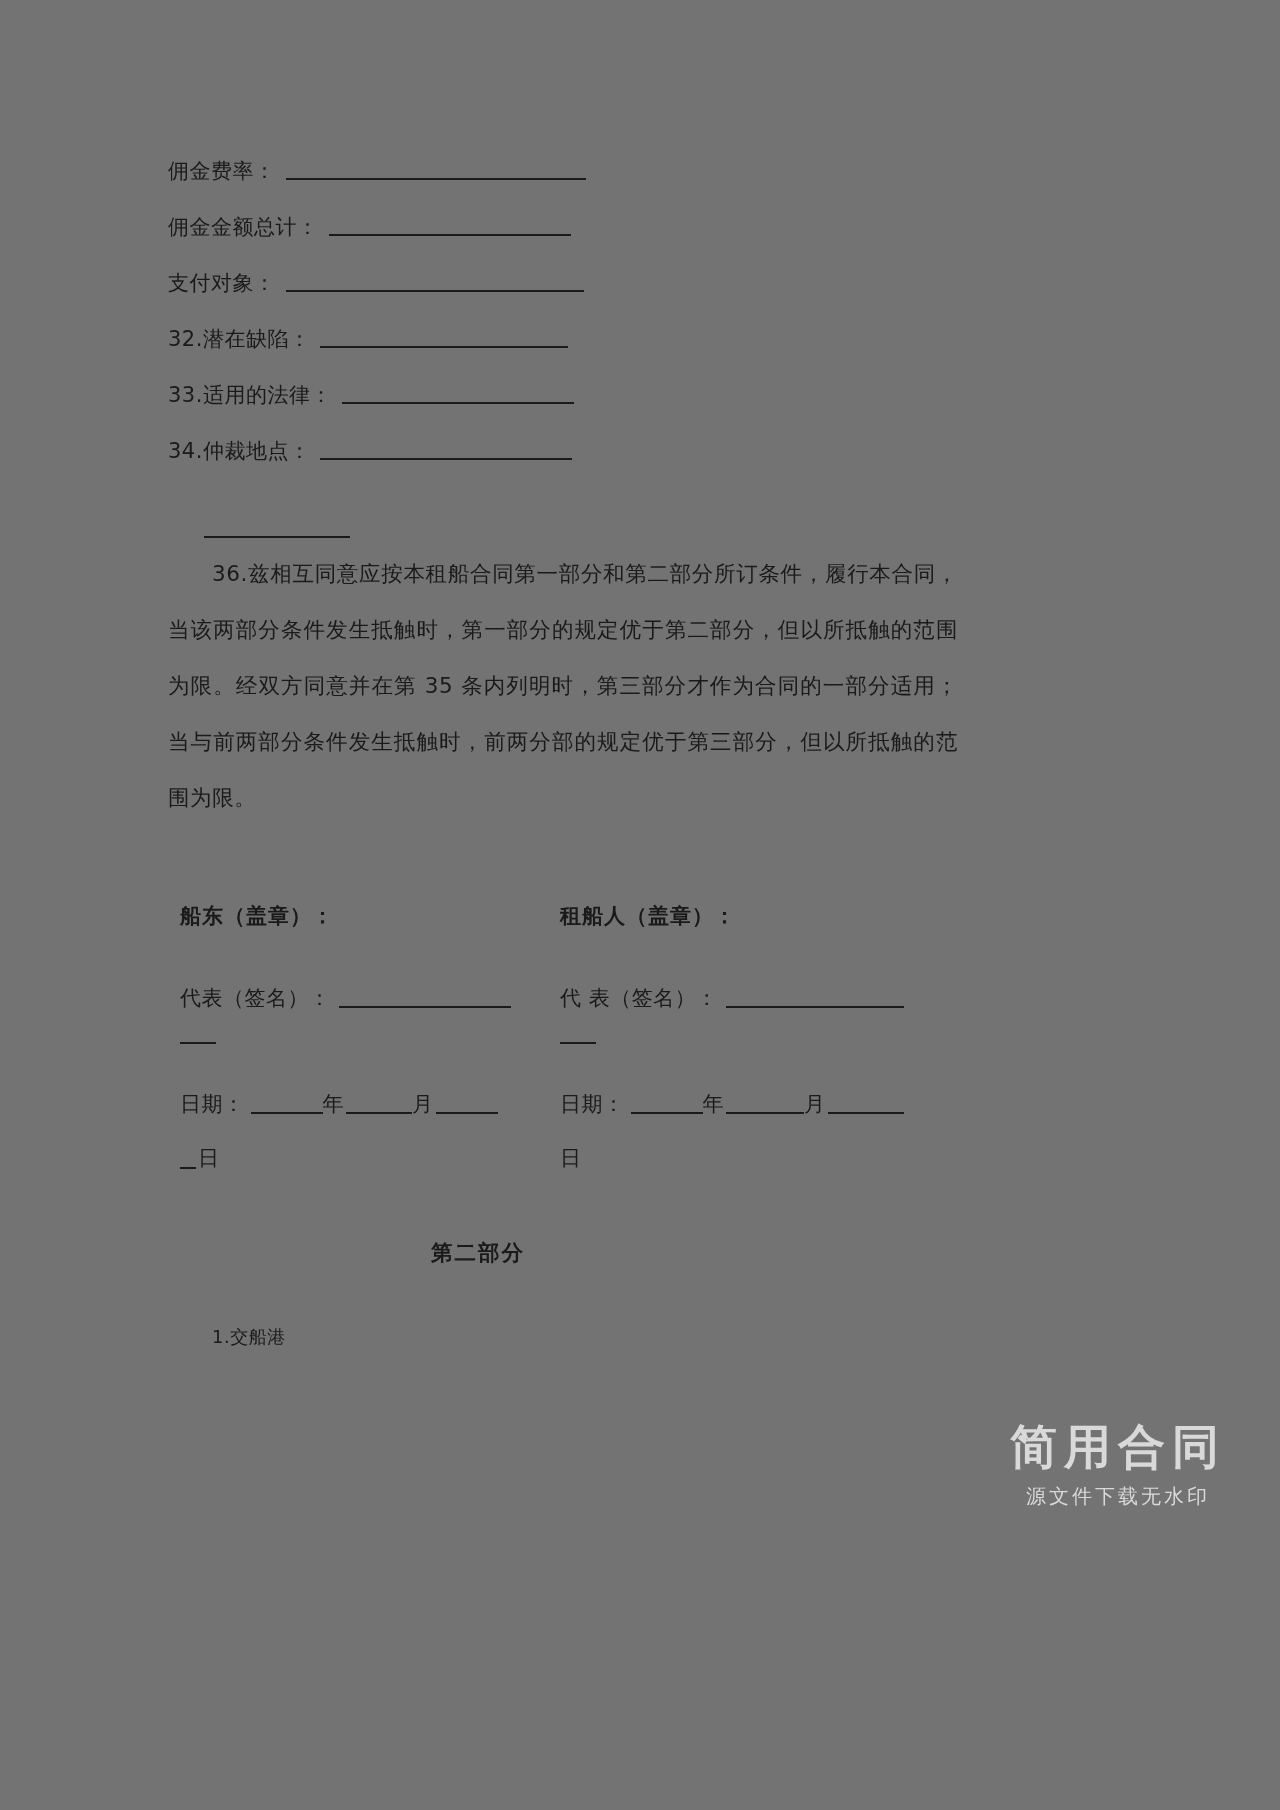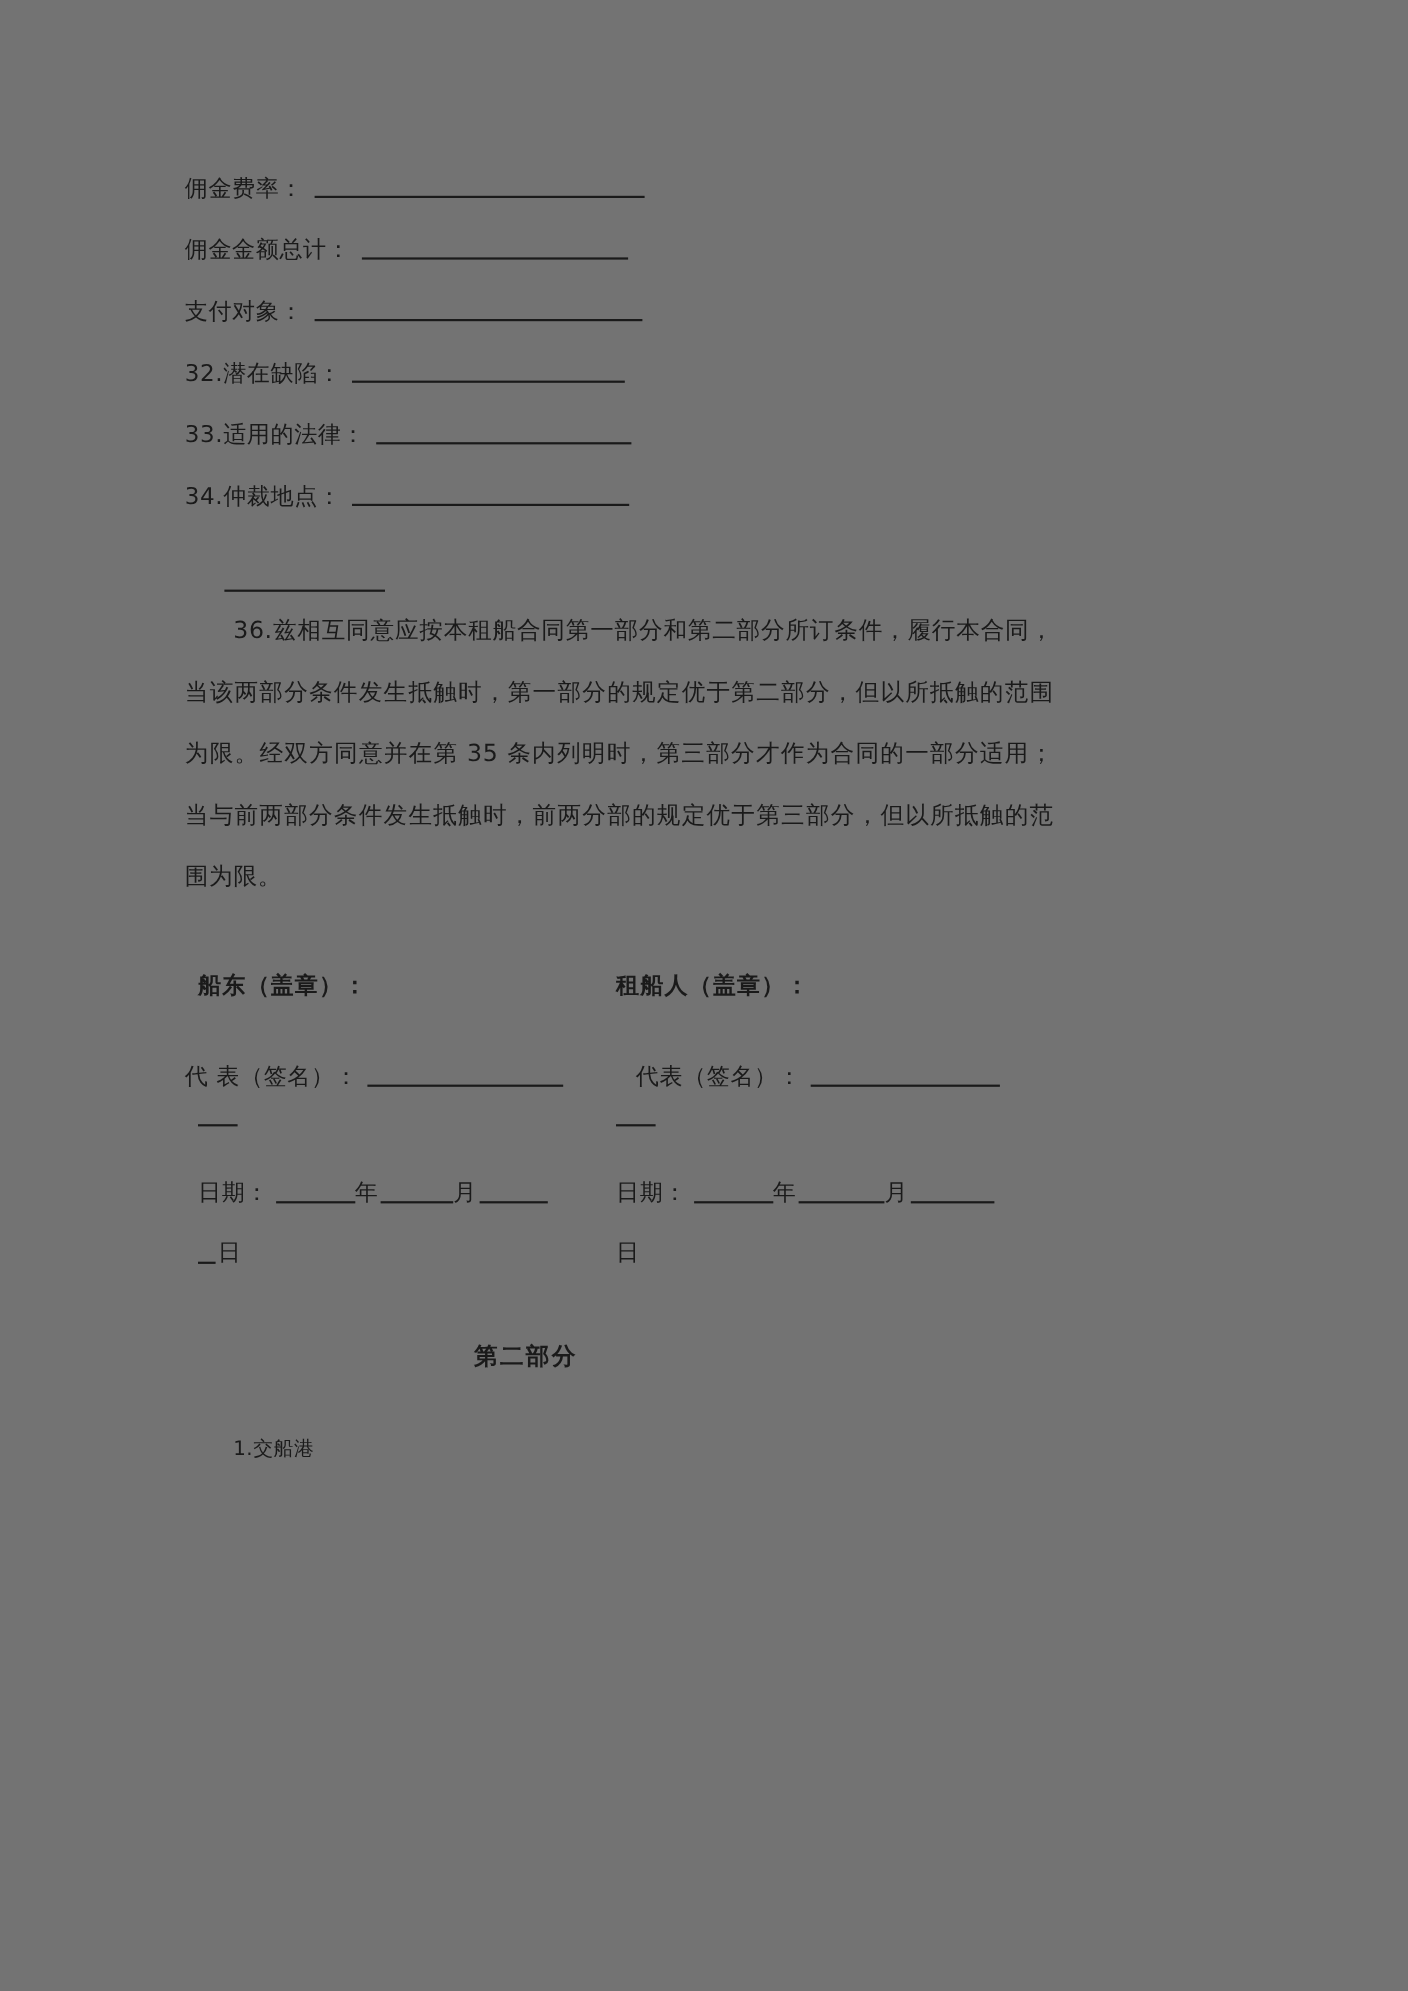--- a/index.html
+++ b/index.html
@@ -79,21 +79,21 @@
     margin-top: 8px;
   }
   .para .indent {
     display: inline-block;
     width: 44px;
   }
 
   
   .sig-heading-row {
     display: flex;
-    margin-top: 56px;
+    margin-top: 76px;
     font-size: 21px;
     font-weight: bold;
     letter-spacing: 1px;
   }
   .sig-col-a { width: 392px; padding-left: 12px; box-sizing: border-box; }
   .sig-col-b { width: 398px; }
 
   .sig-line-row {
     display: flex;
     margin-top: 54px;
@@ -256,27 +256,27 @@
     <div class="para">
       <span class="indent"></span><span>36.兹相互同意应按本租船合同第一部分和第二部分所订条件，履行本合同，当该两部分条件发生抵触时，第一部分的规定优于第二部分，但以所抵触的范围为限。经双方同意并在第 35 条内列明时，第三部分才作为合同的一部分适用；当与前两部分条件发生抵触时，前两分部的规定优于第三部分，但以所抵触的范围为限。</span>
     </div>
 
     <div class="sig-heading-row">
       <div class="sig-col-a">船东（盖章）：</div>
       <div class="sig-col-b">租船人（盖章）：</div>
     </div>
 
     <div class="sig-line-row">
+      <div class="sig-cell a">
+        <span>代表（签名）：</span>
+        <span class="sig-rule w-a"></span>
+      </div>
       <div class="sig-cell b">
         <span>代 表（签名）：</span>
         <span class="sig-rule w-b"></span>
-      </div>
-      <div class="sig-cell a">
-        <span>代表（签名）：</span>
-        <span class="sig-rule w-a"></span>
       </div>
     </div>
 
     <div class="sig-wrap-row">
       <div class="sig-wrap-cell a">
         <span class="sig-wrap-rule"></span>
       </div>
       <div class="sig-wrap-cell b">
         <span class="sig-wrap-rule"></span>
       </div>
@@ -309,13 +309,17 @@
         <span>日</span>
       </div>
     </div>
 
     <div class="part-heading">第二部分</div>
 
     <div class="part-item">1.交船港</div>
 
   </div>
 
+  <div class="watermark">
+    <div class="wm-main">简用合同</div>
+    <div class="wm-sub">源文件下载无水印</div>
+  </div>
 </div>
 
 </body></html>

